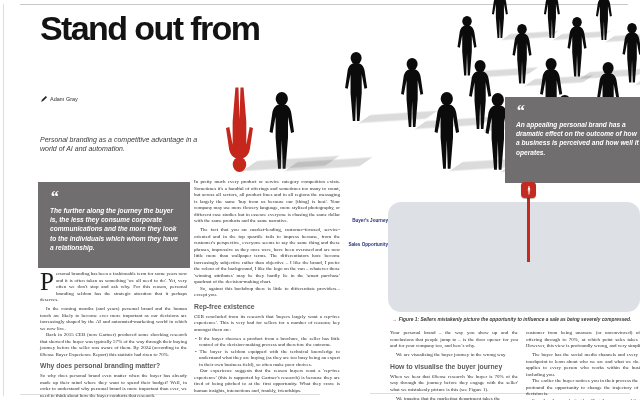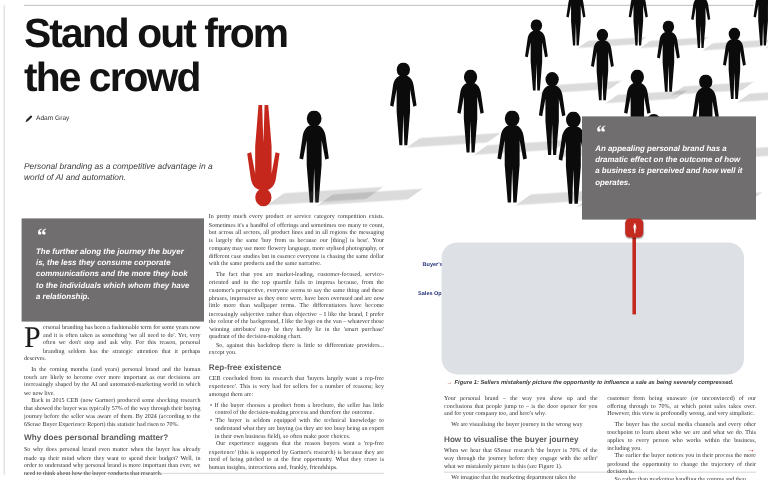--- a/index.html
+++ b/index.html
@@ -1,18 +1,18 @@
 <!DOCTYPE html>
 <html><head>
 <meta charset="utf-8">
 <style>
   html,body{margin:0;padding:0;background:#fff;}
   body{width:640px;height:400px;position:relative;overflow:hidden;
        font-family:"Liberation Sans",sans-serif;-webkit-font-smoothing:antialiased;}
-  .abs{position:absolute;}
+  .abs{position:absolute;margin-left:20px;}
   
   .rule{position:absolute;background:#c9c9c9;}
   
   .title{left:20px;top:10px;font-weight:bold;color:#131313;font-size:34px;line-height:37px;letter-spacing:-1.6px;}
   .byline{left:21px;top:96px;font-size:5.5px;color:#333;display:flex;align-items:center;gap:3px;}
   .standfirst{left:20px;top:135px;width:162px;font-style:italic;font-size:7px;line-height:1.35;color:#3b3b3b;}
   
   .pq{background:#706e6e;color:#fff;font-style:italic;}
   .pq .mark{font-family:"Liberation Serif",serif;font-weight:bold;font-size:17px;line-height:10px;display:block;margin-bottom:4px;}
   .pq .qtext{font-size:6.6px;line-height:1.4;font-weight:bold;}
@@ -185,21 +185,20 @@
     <div class="pshadow" style="left: 222.696px; top: 161.44px; width: 74.8px; height: 9.68px;"></div>
     <div class="person" style="left: 200.52px; top: 84px; width: 36.96px; height: 88px; transform: rotate(180deg);">
       <svg viewBox="0 0 40 100" preserveAspectRatio="none" fill="#c5271c">
         <use href="#person-shape"></use>
       </svg>
     </div>
   </div>
 
 <div class="abs title">
   <div>Stand out from</div>
-  <div>the crowd</div>
 </div>
 <div class="abs byline">
   <svg width="6" height="6" viewBox="0 0 10 10">
       <path d="M0 10 L2 6 L8 0 L10 2 L4 8 Z" fill="#222"></path>
     </svg>
   <span>Adam Gray</span>
 </div>
 <div class="abs standfirst">Personal branding as a competitive advantage in a world of AI and automation.</div>
 
 <div class="abs pq" id="pq-left">

